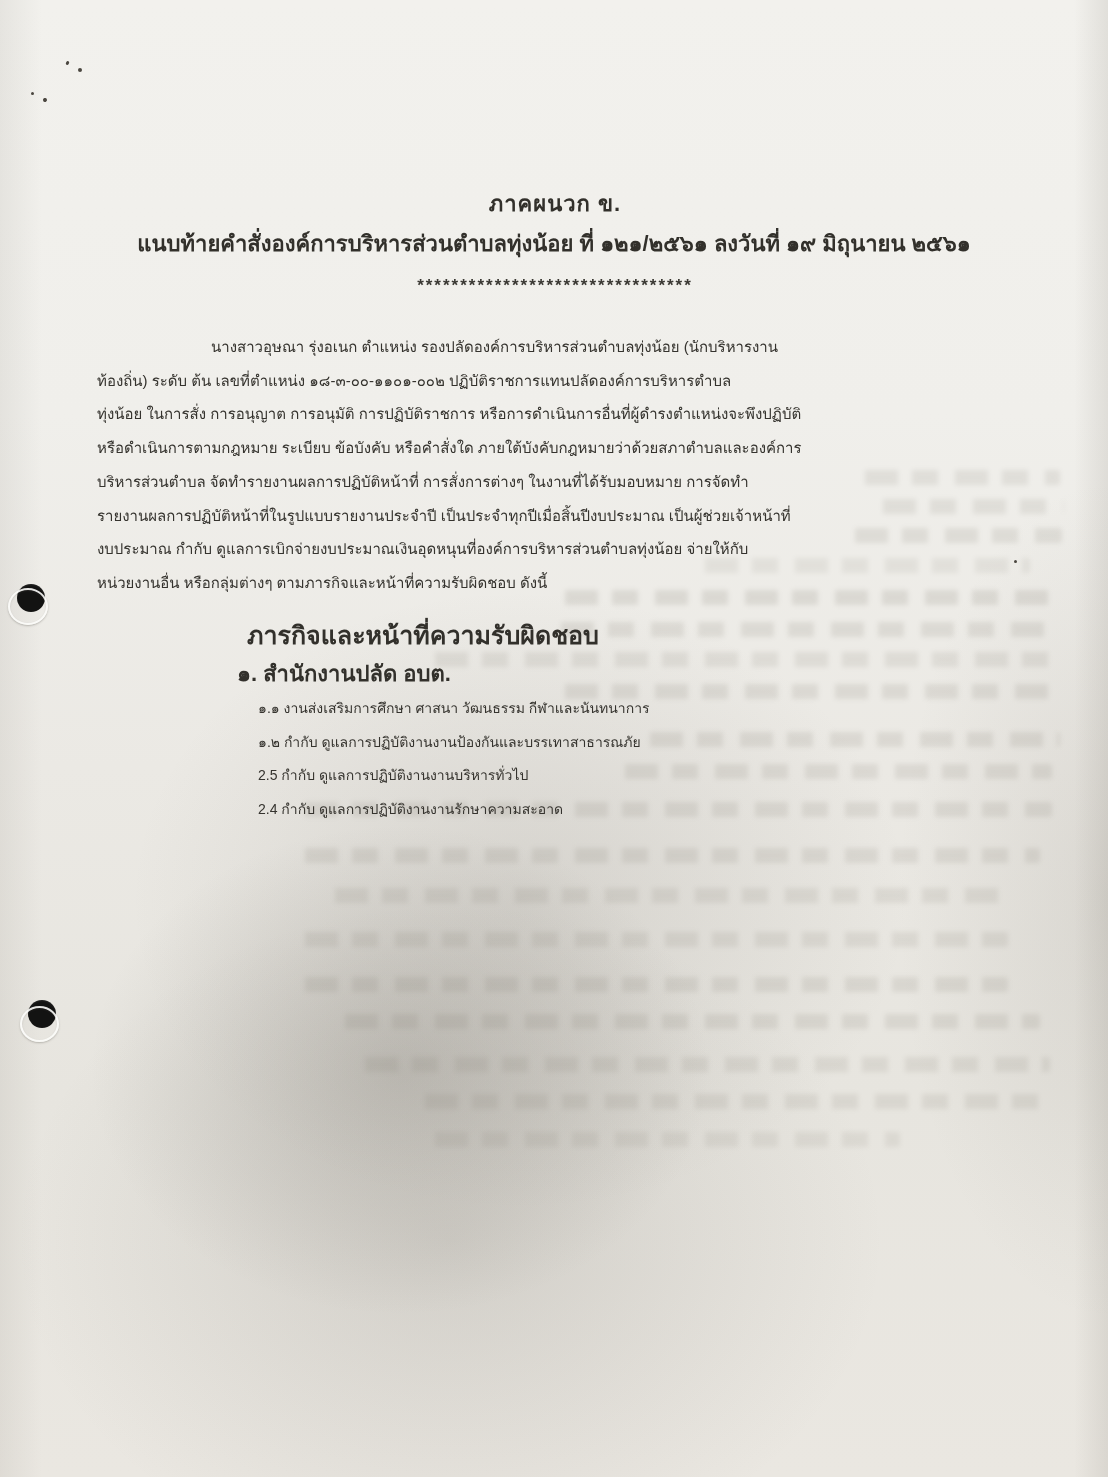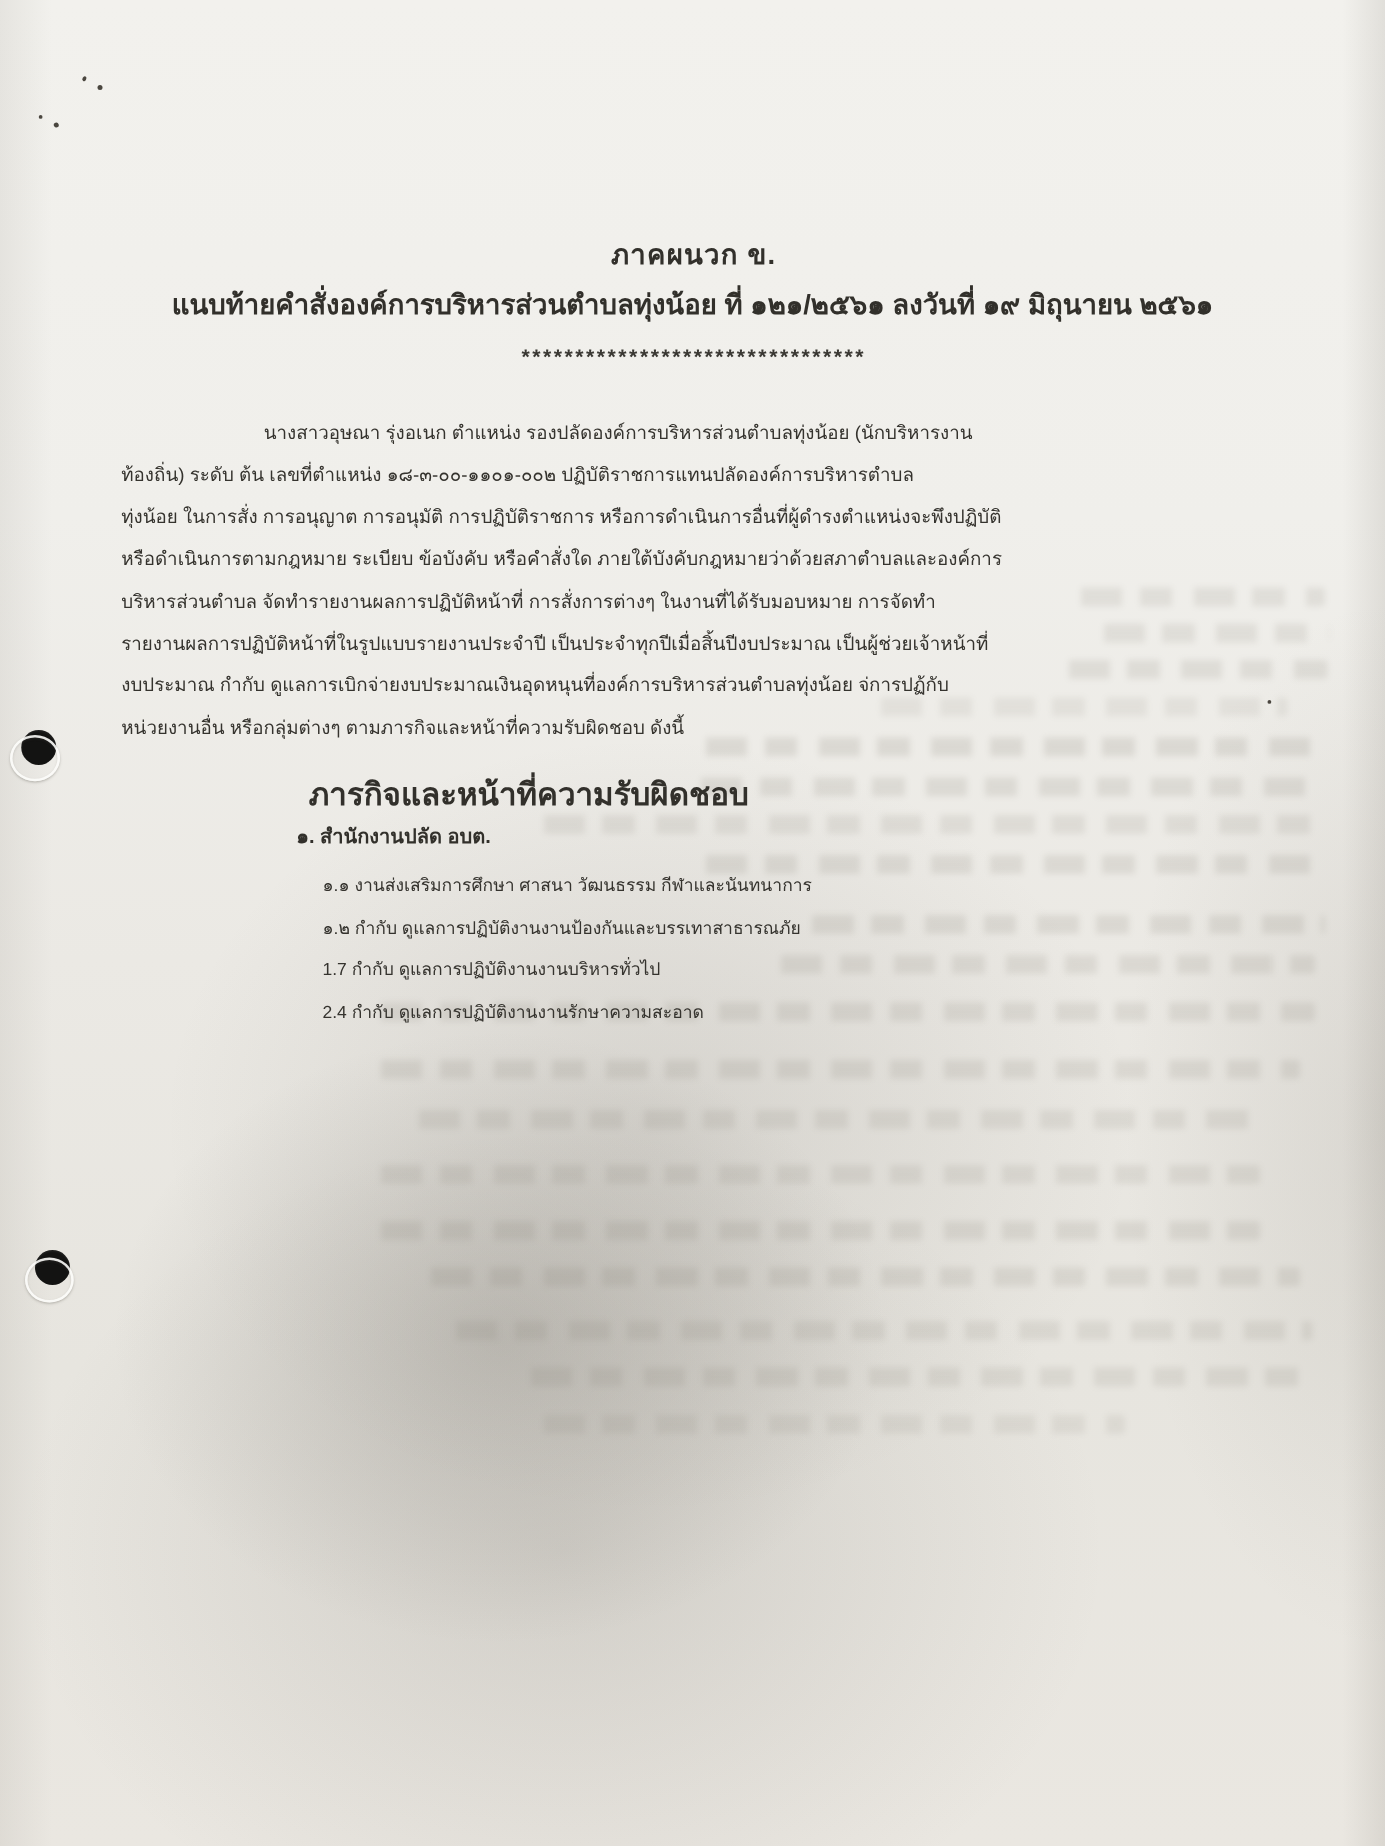--- a/index.html
+++ b/index.html
@@ -38,21 +38,21 @@
     font-size:15px;line-height:33.7px;color:#35332e;
   }
   .pline{white-space:nowrap;}
   .pline.indent{text-indent:114px;}
   .duties-heading{
     position:absolute;top:615px;left:223px;
     font-size:25px;font-weight:700;white-space:nowrap;margin-left:24px;
   }
   .sec1-heading{
     position:absolute;top:656px;left:237px;
-    font-size:16px;font-weight:700;white-space:nowrap;
+    font-size:22px;font-weight:700;white-space:nowrap;
   }
   .sec1-items{
     position:absolute;top:692px;left:258px;
     font-size:14px;line-height:33.6px;color:#35332e;
   }
   .sec1-items div{white-space:nowrap;}
   
   .hole{position:absolute;border-radius:50%;background:#131312;box-shadow:inset 0 1px 2px rgba(255,255,255,0.08);}
   .hole1{left:17px;top:584px;width:28px;height:28px;}
   .hole2{left:28px;top:1000px;width:28px;height:28px;}
@@ -113,32 +113,32 @@
 
     <div class="divider">********************************</div>
 
     <div class="para">
       <div class="pline indent">นางสาวอุษณา  รุ่งอเนก  ตำแหน่ง รองปลัดองค์การบริหารส่วนตำบลทุ่งน้อย (นักบริหารงาน</div>
       <div class="pline">ท้องถิ่น)  ระดับ ต้น  เลขที่ตำแหน่ง ๑๘-๓-๐๐-๑๑๐๑-๐๐๒   ปฏิบัติราชการแทนปลัดองค์การบริหารตำบล</div>
       <div class="pline">ทุ่งน้อย  ในการสั่ง การอนุญาต การอนุมัติ การปฏิบัติราชการ หรือการดำเนินการอื่นที่ผู้ดำรงตำแหน่งจะพึงปฏิบัติ</div>
       <div class="pline">หรือดำเนินการตามกฎหมาย ระเบียบ ข้อบังคับ หรือคำสั่งใด   ภายใต้บังคับกฎหมายว่าด้วยสภาตำบลและองค์การ</div>
       <div class="pline">บริหารส่วนตำบล   จัดทำรายงานผลการปฏิบัติหน้าที่ การสั่งการต่างๆ ในงานที่ได้รับมอบหมาย   การจัดทำ</div>
       <div class="pline">รายงานผลการปฏิบัติหน้าที่ในรูปแบบรายงานประจำปี เป็นประจำทุกปีเมื่อสิ้นปีงบประมาณ   เป็นผู้ช่วยเจ้าหน้าที่</div>
-      <div class="pline">งบประมาณ กำกับ ดูแลการเบิกจ่ายงบประมาณเงินอุดหนุนที่องค์การบริหารส่วนตำบลทุ่งน้อย จ่การปฏ้กับ</div>
+      <div class="pline">งบประมาณ กำกับ ดูแลการเบิกจ่ายงบประมาณเงินอุดหนุนที่องค์การบริหารส่วนตำบลทุ่งน้อย จ่ายให้กับ</div>
       <div class="pline">หน่วยงานอื่น หรือกลุ่มต่างๆ ตามภารกิจและหน้าที่ความรับผิดชอบ   ดังนี้</div>
     </div>
 
     <div class="duties-heading">ภารกิจและหน้าที่ความรับผิดชอบ</div>
 
     <div class="sec1-heading">๑. สำนักงานปลัด อบต.</div>
 
     <div class="sec1-items">
       <div>๑.๑ งานส่งเสริมการศึกษา ศาสนา วัฒนธรรม กีฬาและนันทนาการ</div>
       <div>๑.๒ กำกับ ดูแลการปฏิบัติงานงานป้องกันและบรรเทาสาธารณภัย</div>
-      <div>1.7 กำกับ ดูแลการปฏิบัติงานงานบริหารทั่วไป</div>
+      <div>2.5 กำกับ ดูแลการปฏิบัติงานงานบริหารทั่วไป</div>
       <div>2.4 กำกับ ดูแลการปฏิบัติงานงานรักษาความสะอาด</div>
     </div>
 
   </div>
 
   <div class="hole hole1"></div>
   <div class="hole hole2"></div>
 
   <div class="speck s1"></div>
   <div class="speck s2"></div>

